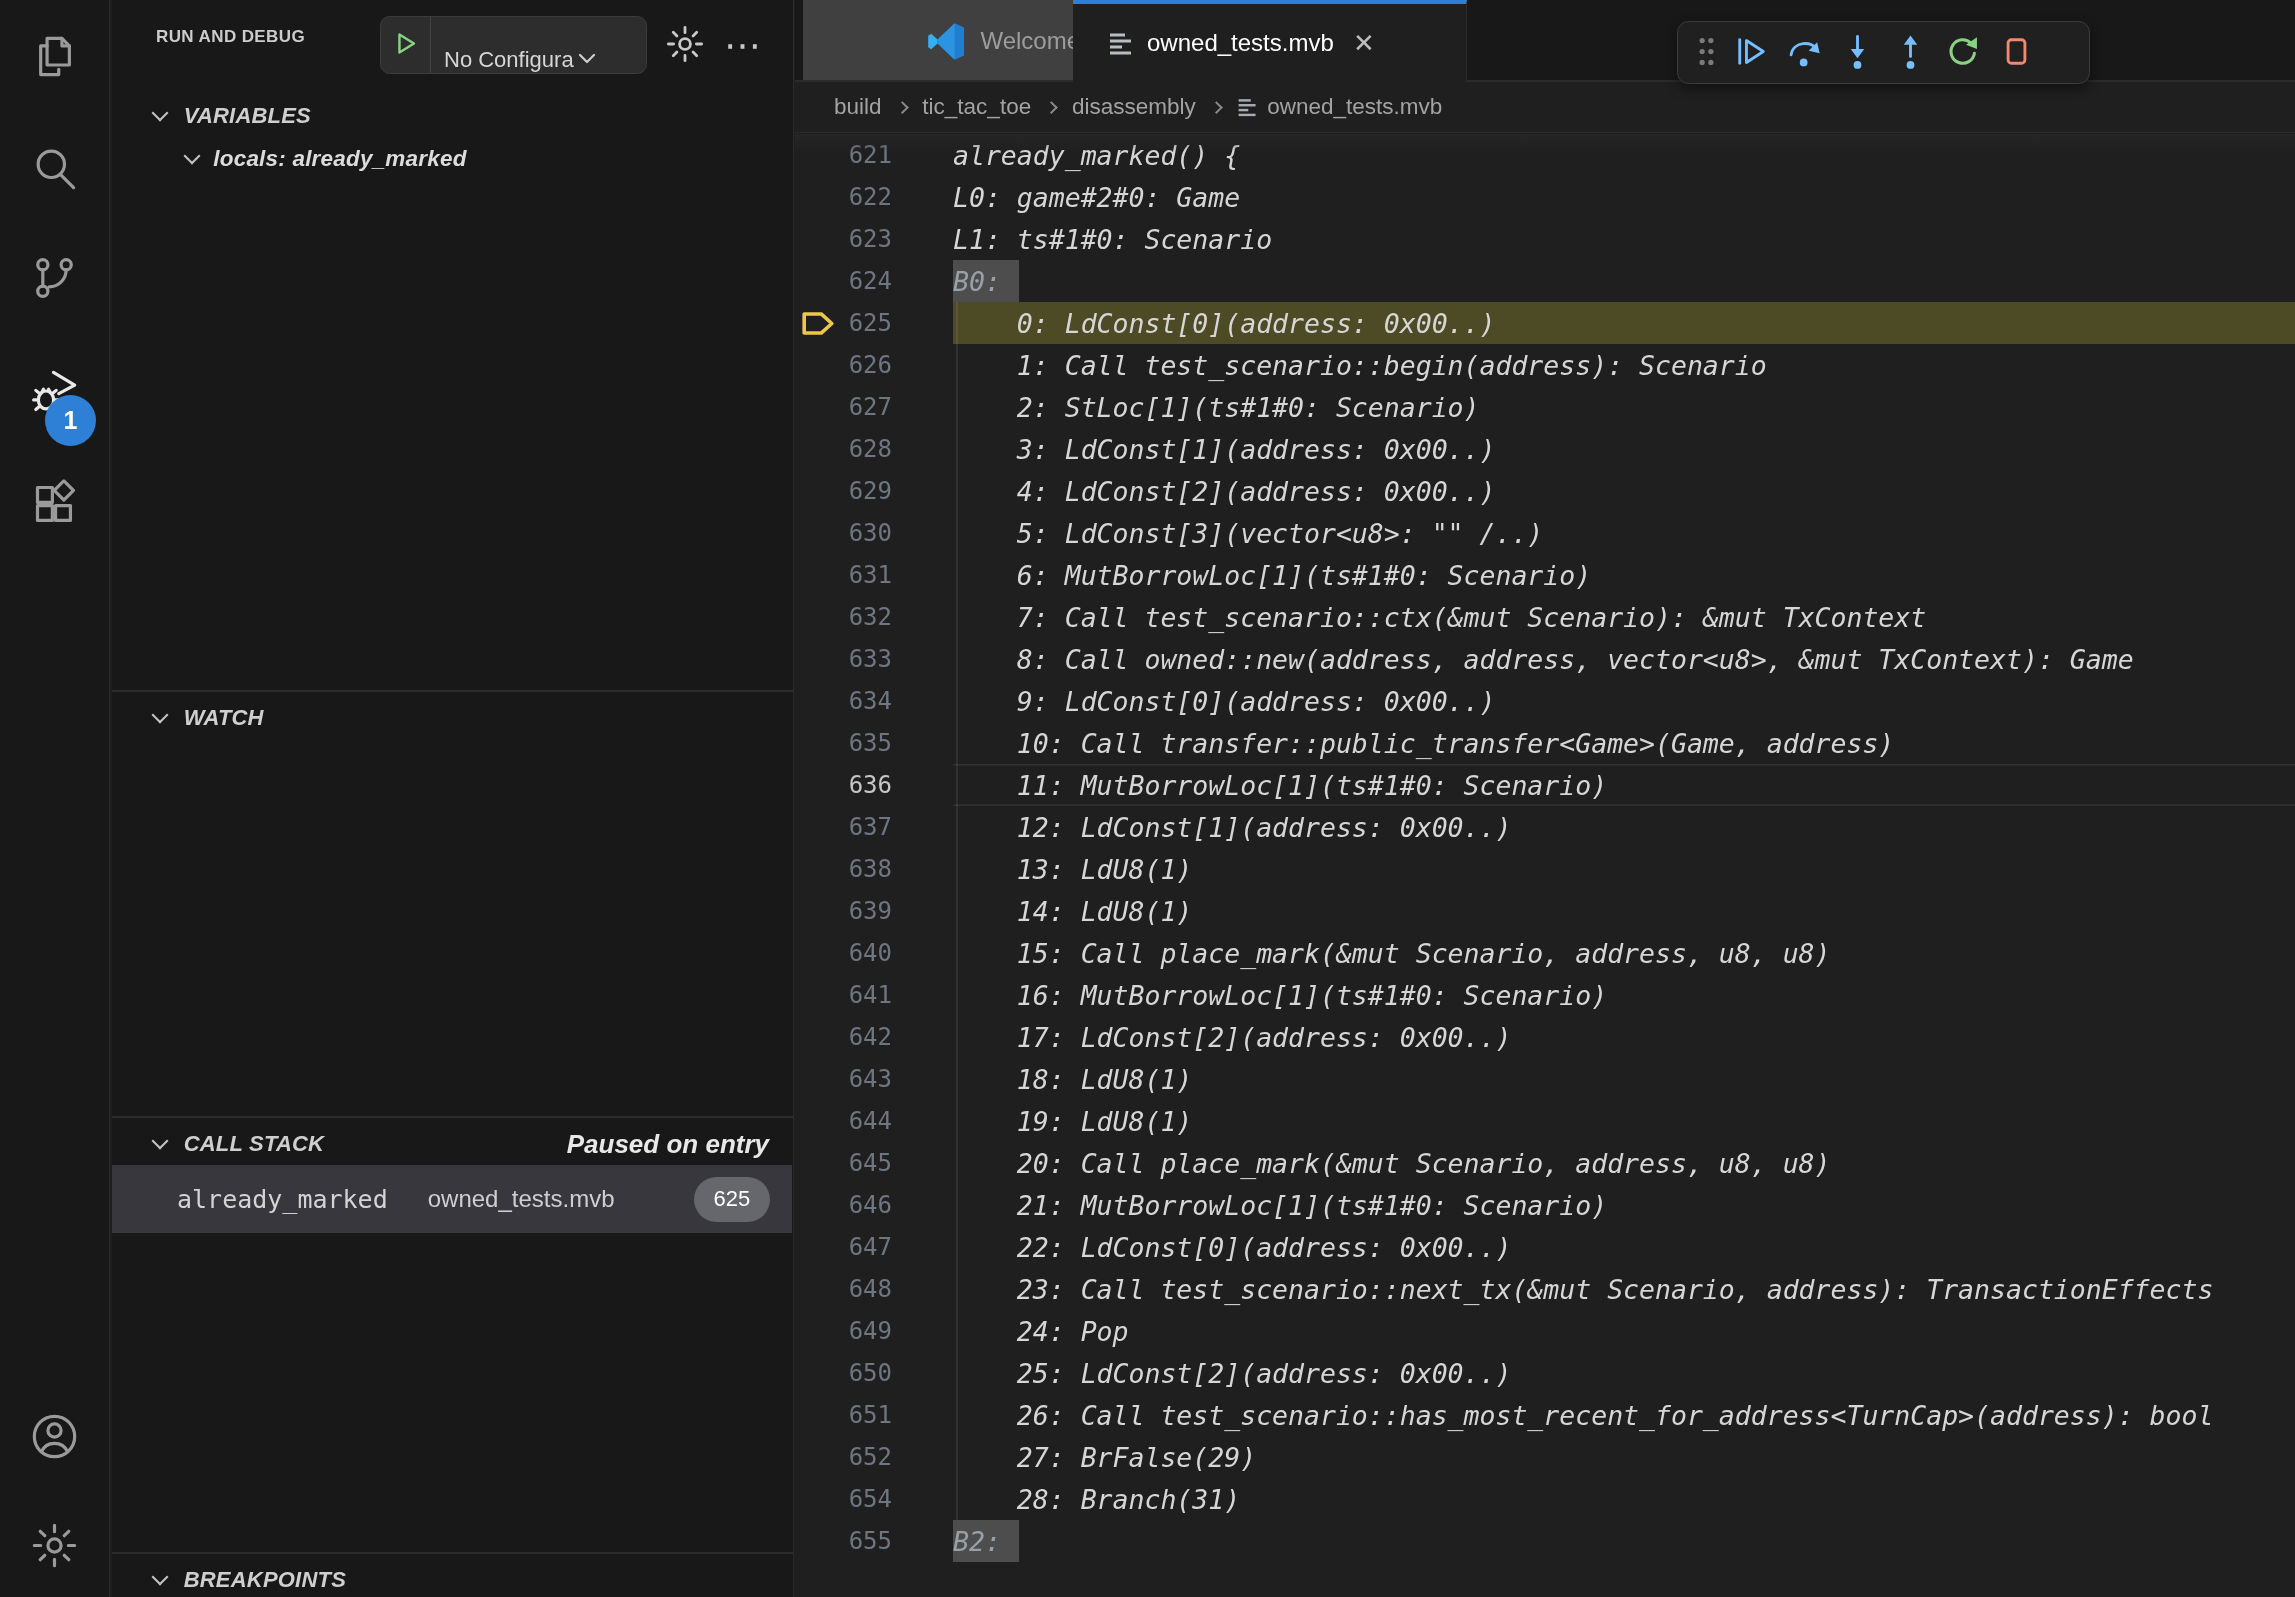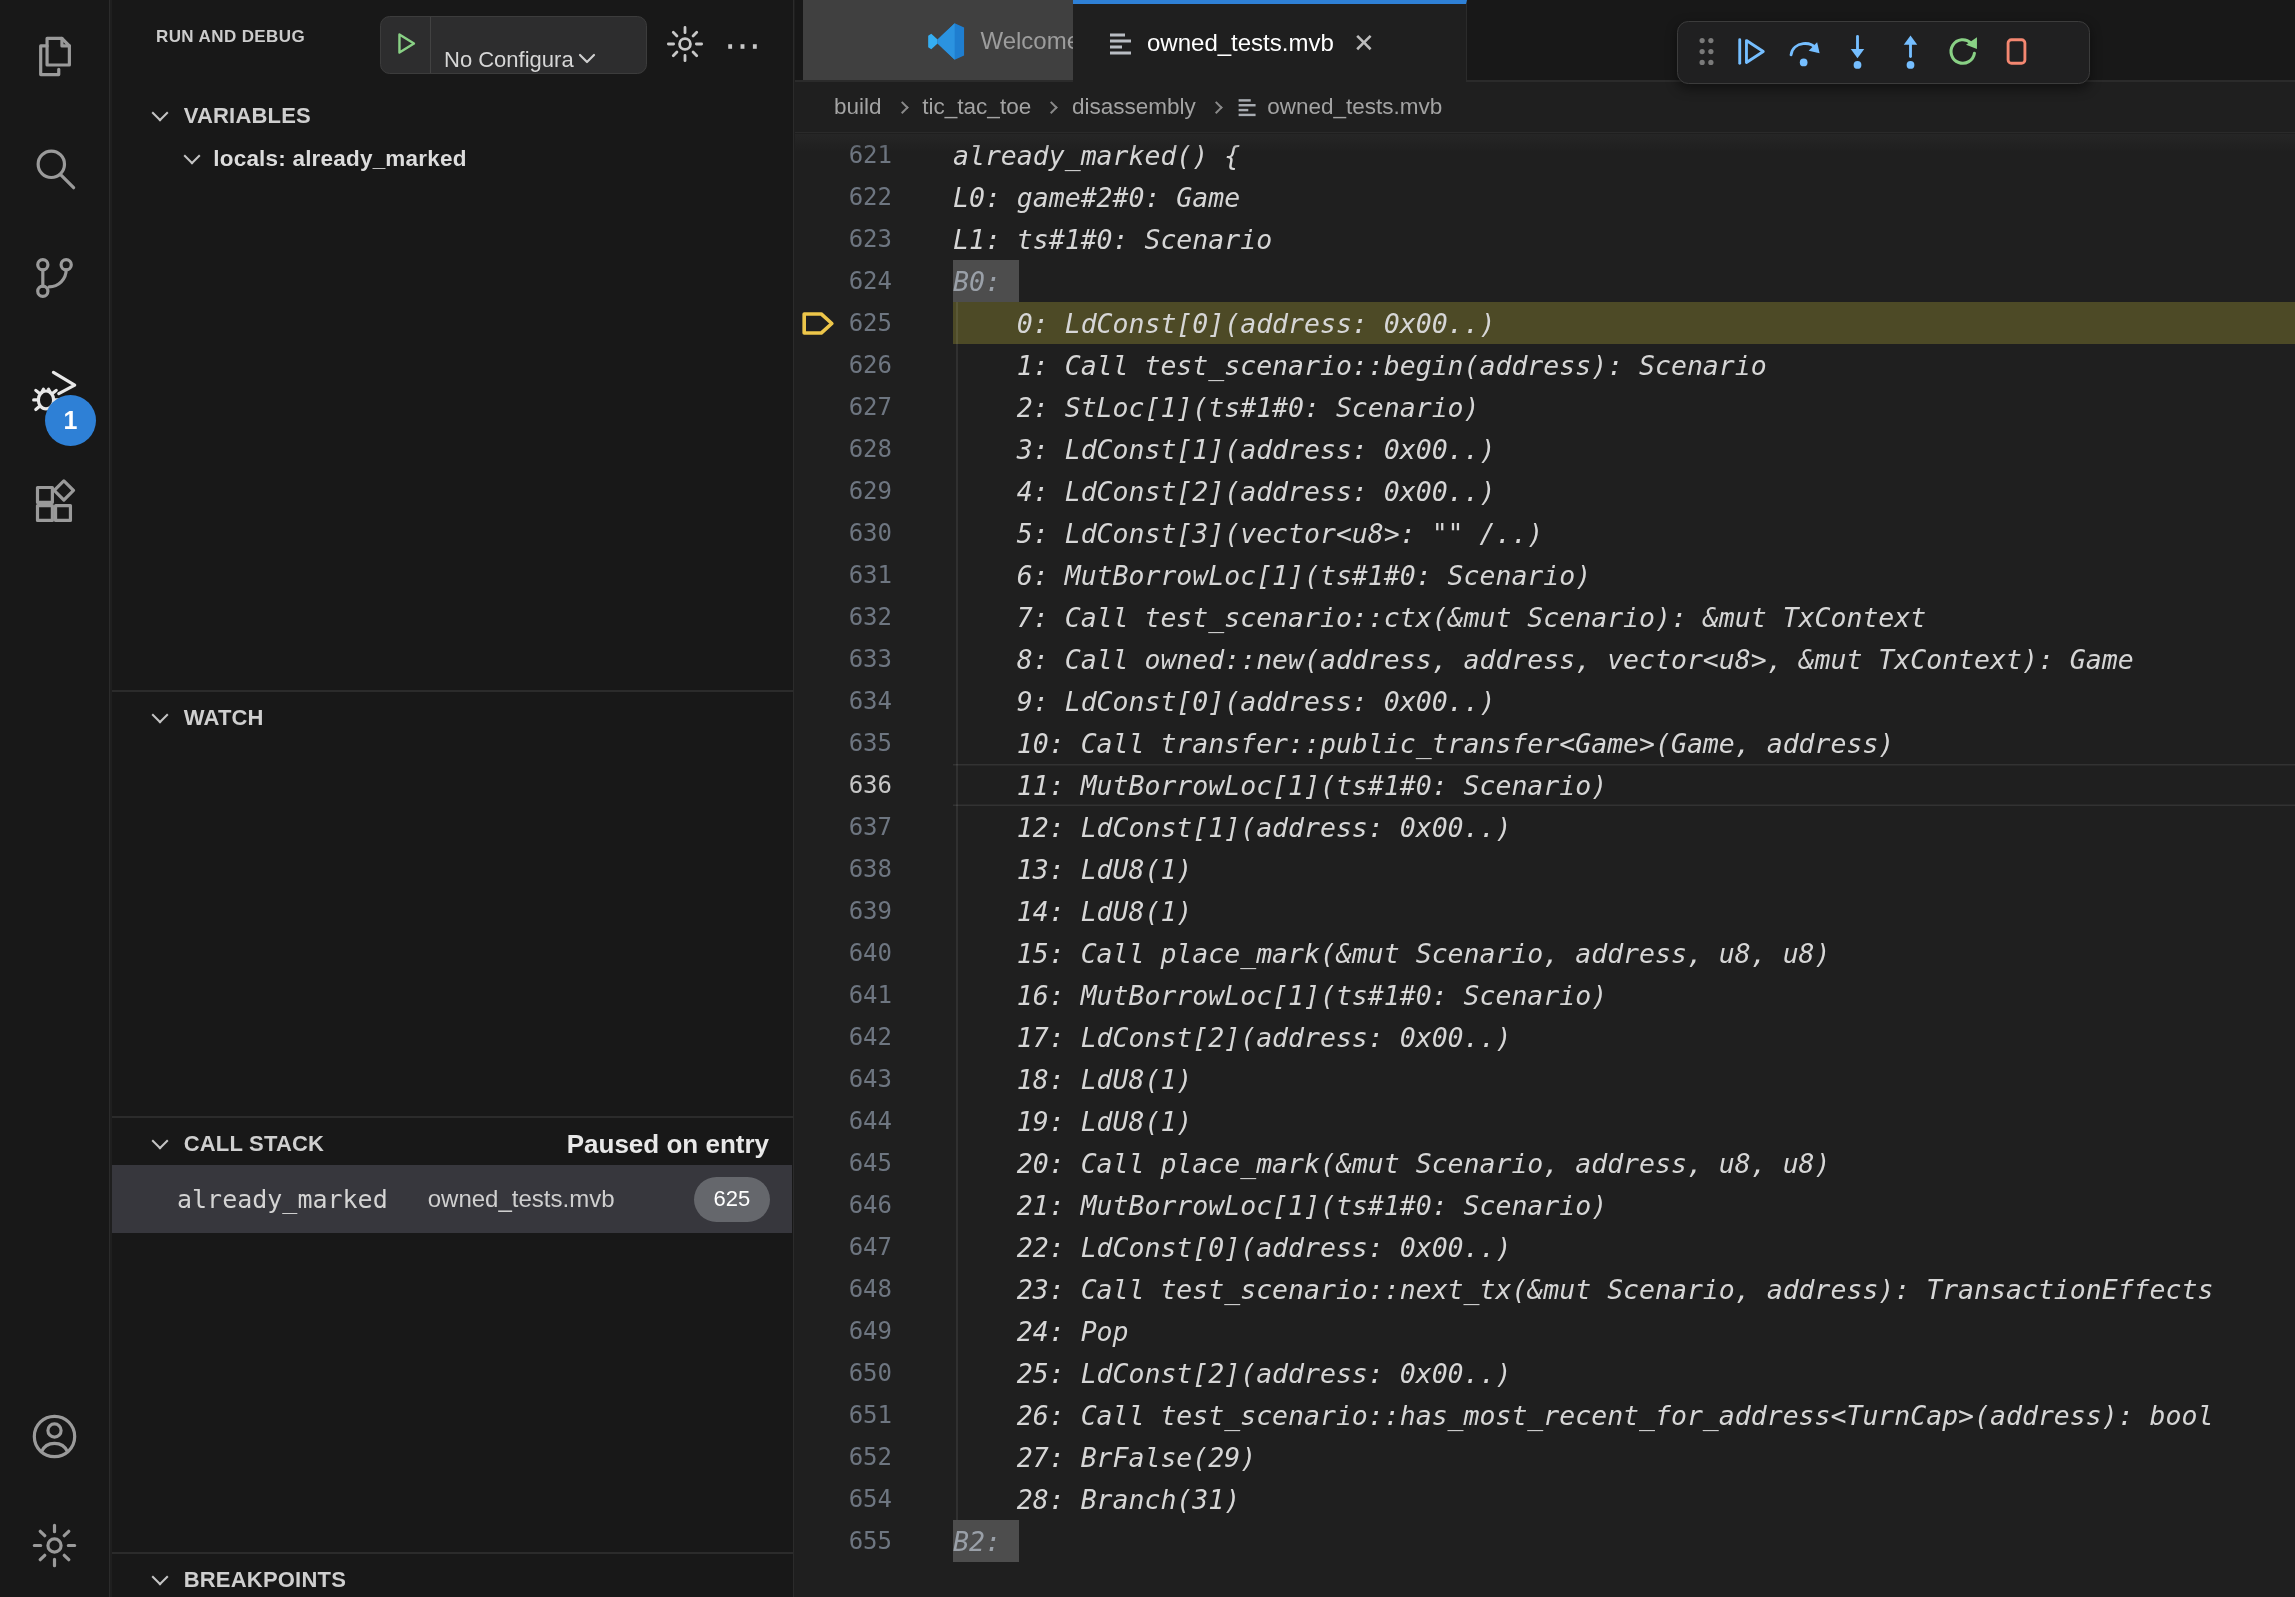--- a/index.html
+++ b/index.html
@@ -32,21 +32,21 @@
             white-space:nowrap; font-size:22px; color:#d6d6d6; }
   .run-dd .chev-down { margin-left:1.6px; }
   .hdr-action { position:absolute; top:22.5px; width:45px; height:45px;
             display:flex; align-items:center; justify-content:center; }
   .ellipsis { font-size:37px; color:#c8c8c8; line-height:1; }
 
   .chev { display:inline-block; width:12px; height:12px;
           border-right:2.4px solid #c4c4c4; border-bottom:2.4px solid #c4c4c4;
           transform:rotate(45deg); margin-top:-6.4px; }
   .sec-row { position:absolute; left:0; width:100%; height:42px;
-             display:flex; align-items:center; }
+             display:flex; align-items:center;font-style:italic; }
   .sec-label { font-size:22px; font-weight:700; color:#cfcfcf; margin-left:17.7px;
                letter-spacing:0.2px; }
   .divider { position:absolute; left:0; width:100%; height:1.6px; background:#2b2b2b; }
   .paused-badge { position:absolute; right:24px; font-size:26px; font-weight:700;
                   color:#e8e8e8; }
   .frame-row { position:absolute; left:0; top:1165px; width:680px; height:68px;
                background:#37373d; display:flex; align-items:center; }
   .frame-name { margin-left:65px; font-family:"DejaVu Sans Mono", monospace;
                 font-size:25px; color:#d4d4d4; }
   .frame-file { margin-left:40px; font-size:24px; color:#cfcfcf; }

